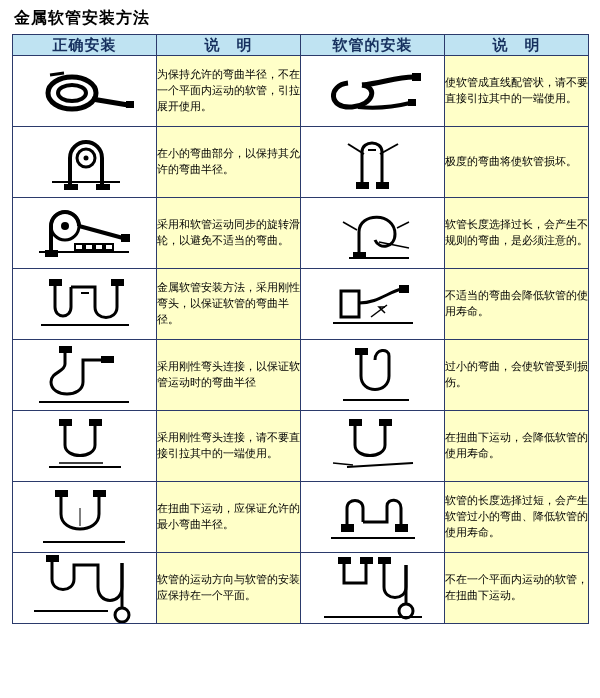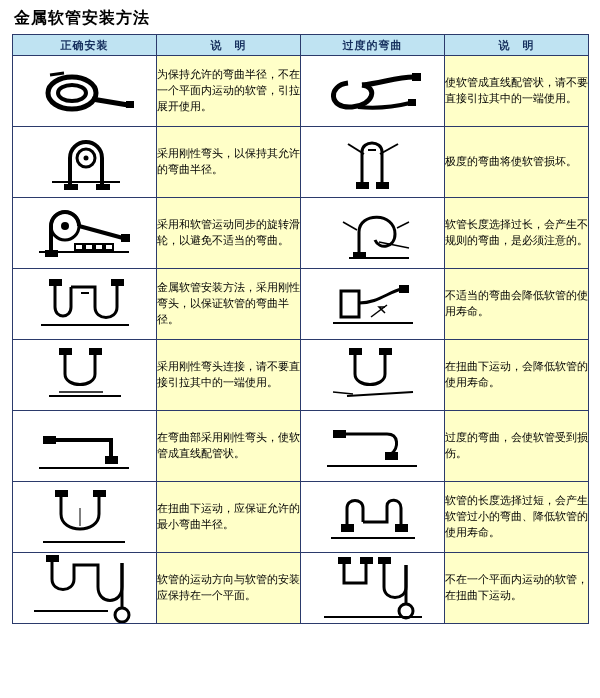--- a/index.html
+++ b/index.html
@@ -35,21 +35,21 @@
     border: 1px solid #2b3a6b;
   }
   table.hose-table td, table.hose-table th {
     border: 1px solid #2b3a6b;
     padding: 0;
     vertical-align: middle;
   }
   thead th {
     background: #bfe3f2;
     color: #16305e;
-    font-size: 11px;
+    font-size: 15px;
     font-weight: bold;
     height: 20px;
     text-align: center;
     letter-spacing: 1px;
   }
   col.c-img { width: 144px; }
   col.c-txt { width: 144px; }
 
   td.img-cell {
     background: #ffffff;
@@ -82,21 +82,21 @@
     <colgroup>
       <col class="c-img">
         <col class="c-txt">
         <col class="c-img">
         <col class="c-txt">
     </colgroup>
     <thead>
       <tr>
         <th>正确安装</th>
         <th>说　明</th>
-        <th>过度的弯曲</th>
+        <th>软管的安装</th>
         <th>说　明</th>
       </tr>
     </thead>
     <tbody>
 
       <tr>
         <td class="img-cell">
           <span class="fig">
             <svg width="110" height="56" viewBox="0 0 110 56">
               <ellipse cx="42" cy="30" rx="24" ry="16" fill="none" stroke="#000" stroke-width="5"></ellipse>
@@ -128,21 +128,21 @@
             <svg width="110" height="60" viewBox="0 0 110 60">
               <path d="M40 56 L40 26 A16 16 0 0 1 72 26 L72 56" fill="none" stroke="#000" stroke-width="4"></path>
               <circle cx="56" cy="26" r="9" fill="none" stroke="#000" stroke-width="3"></circle>
               <circle cx="56" cy="26" r="2.5" fill="#000"></circle>
               <rect x="34" y="52" width="14" height="6" fill="#000"></rect>
               <rect x="66" y="52" width="14" height="6" fill="#000"></rect>
               <path d="M22 50 L90 50" stroke="#000" stroke-width="2"></path>
             </svg>
           </span>
         </td>
-        <td class="txt-cell">采用刚性弯头，以保持其允许的弯曲半径。</td>
+        <td class="txt-cell">在小的弯曲部分，以保持其允许的弯曲半径。</td>
         <td class="img-cell">
           <span class="fig">
             <svg width="110" height="60" viewBox="0 0 110 60">
               <path d="M44 56 L44 20 C44 8 64 8 64 20 L64 56" fill="none" stroke="#000" stroke-width="3"></path>
               <path d="M50 18 L58 18" stroke="#000" stroke-width="2"></path>
               <rect x="38" y="50" width="13" height="7" fill="#000"></rect>
               <rect x="58" y="50" width="13" height="7" fill="#000"></rect>
               <path d="M30 12 L46 22" stroke="#000" stroke-width="2"></path>
               <path d="M80 12 L62 22" stroke="#000" stroke-width="2"></path>
             </svg>
@@ -210,20 +210,43 @@
               <rect x="86" y="12" width="10" height="8" fill="#000"></rect>
               <path d="M58 44 L74 32" stroke="#000" stroke-width="1.5"></path>
               <path d="M72 34 L66 34 L72 40" fill="none" stroke="#000" stroke-width="1.5"></path>
               <path d="M20 50 L100 50" stroke="#000" stroke-width="2"></path>
             </svg>
           </span>
         </td>
         <td class="txt-cell">不适当的弯曲会降低软管的使用寿命。</td>
       </tr>
 
+      <tr>
+        <td class="img-cell">
+          <span class="fig">
+            <svg width="120" height="66" viewBox="0 0 120 66">
+              <path d="M40 8 L40 22 C40 30 26 30 26 40 C26 56 58 56 58 40 L58 18 L78 18" fill="none" stroke="#000" stroke-width="3"></path>
+              <rect x="34" y="4" width="13" height="7" fill="#000"></rect>
+              <rect x="76" y="14" width="13" height="7" fill="#000"></rect>
+              <path d="M14 60 L104 60" stroke="#000" stroke-width="2"></path>
+            </svg>
+          </span>
+        </td>
+        <td class="txt-cell">采用刚性弯头连接，以保证软管运动时的弯曲半径</td>
+        <td class="img-cell">
+          <span class="fig">
+            <svg width="120" height="66" viewBox="0 0 120 66">
+              <path d="M48 10 L48 34 C48 52 76 52 76 34 L76 14 C76 6 62 6 62 18" fill="none" stroke="#000" stroke-width="3"></path>
+              <rect x="42" y="6" width="13" height="7" fill="#000"></rect>
+              <path d="M30 58 L96 58" stroke="#000" stroke-width="2"></path>
+            </svg>
+          </span>
+        </td>
+        <td class="txt-cell">过小的弯曲，会使软管受到损伤。</td>
+      </tr>
 
       <tr>
         <td class="img-cell">
           <span class="fig">
             <svg width="120" height="62" viewBox="0 0 120 62">
               <path d="M40 8 L40 30 C40 44 70 44 70 30 L70 8" fill="none" stroke="#000" stroke-width="3"></path>
               <rect x="34" y="4" width="13" height="7" fill="#000"></rect>
               <rect x="64" y="4" width="13" height="7" fill="#000"></rect>
               <path d="M24 52 L96 52" stroke="#000" stroke-width="2"></path>
               <path d="M34 48 L78 48" stroke="#000" stroke-width="1.5"></path>
@@ -238,44 +261,20 @@
               <rect x="36" y="4" width="13" height="7" fill="#000"></rect>
               <rect x="66" y="4" width="13" height="7" fill="#000"></rect>
               <path d="M34 52 L100 48" stroke="#000" stroke-width="2"></path>
               <path d="M20 48 L40 50" stroke="#000" stroke-width="1.5"></path>
             </svg>
           </span>
         </td>
         <td class="txt-cell">在扭曲下运动，会降低软管的使用寿命。</td>
       </tr>
 
-      <tr>
-        <td class="img-cell">
-          <span class="fig">
-            <svg width="120" height="56" viewBox="0 0 120 56">
-              <path d="M24 22 L86 22 L86 40" fill="none" stroke="#000" stroke-width="4"></path>
-              <rect x="18" y="18" width="13" height="8" fill="#000"></rect>
-              <rect x="80" y="38" width="13" height="8" fill="#000"></rect>
-              <path d="M14 50 L104 50" stroke="#000" stroke-width="2"></path>
-            </svg>
-          </span>
-        </td>
-        <td class="txt-cell">在弯曲部采用刚性弯头，使软管成直线配管状。</td>
-        <td class="img-cell">
-          <span class="fig">
-            <svg width="120" height="56" viewBox="0 0 120 56">
-              <path d="M26 16 L74 16 C86 16 86 30 78 36" fill="none" stroke="#000" stroke-width="3"></path>
-              <rect x="20" y="12" width="13" height="8" fill="#000"></rect>
-              <rect x="72" y="34" width="13" height="8" fill="#000"></rect>
-              <path d="M14 48 L104 48" stroke="#000" stroke-width="2"></path>
-            </svg>
-          </span>
-        </td>
-        <td class="txt-cell">过度的弯曲，会使软管受到损伤。</td>
-      </tr>
 
       <tr>
         <td class="img-cell">
           <span class="fig">
             <svg width="120" height="62" viewBox="0 0 120 62">
               <path d="M36 8 L36 28 C36 48 74 48 74 28 L74 8" fill="none" stroke="#000" stroke-width="3"></path>
               <rect x="30" y="4" width="13" height="7" fill="#000"></rect>
               <rect x="68" y="4" width="13" height="7" fill="#000"></rect>
               <path d="M18 56 L100 56" stroke="#000" stroke-width="2"></path>
               <path d="M55 22 L55 40" stroke="#000" stroke-width="1"></path>

